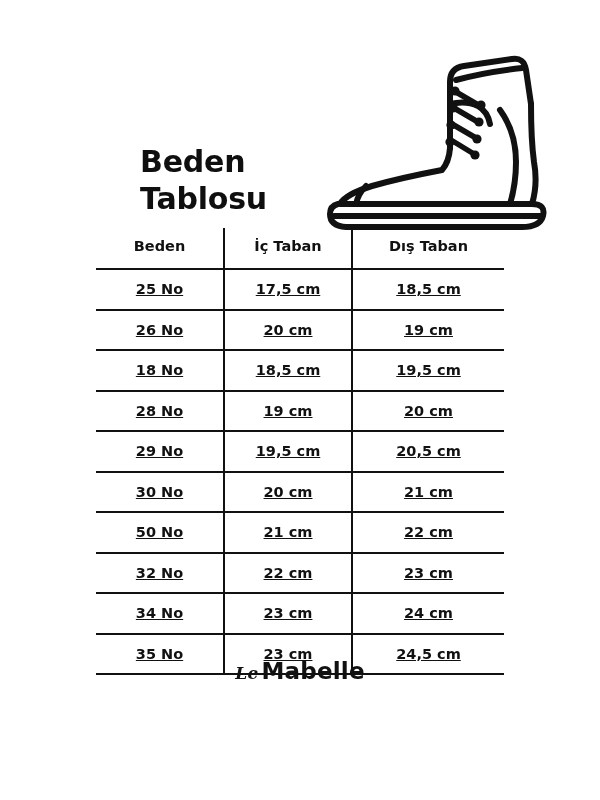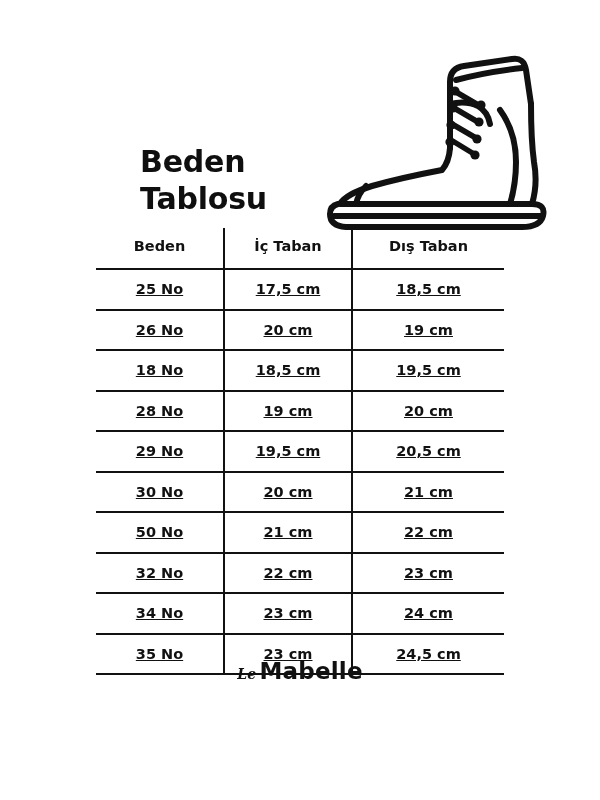--- a/index.html
+++ b/index.html
@@ -112,21 +112,21 @@
     display: inline-block;
     font-size: 23px;
     font-weight: bold;
     letter-spacing: 0.2px;
     color: #111111;
   }
   .logo .le {
     font-family: "DejaVu Serif", "Liberation Serif", serif;
     font-style: italic;
     font-weight: bold;
-    font-size: 14px;
+    font-size: 17px;
     margin-right: 3px;
   }
   .logo .mab {
     font-family: "DejaVu Sans", "Liberation Sans", sans-serif;
     font-weight: bold;
     text-align: center;
   }
 </style>
 </head>
 <body>

